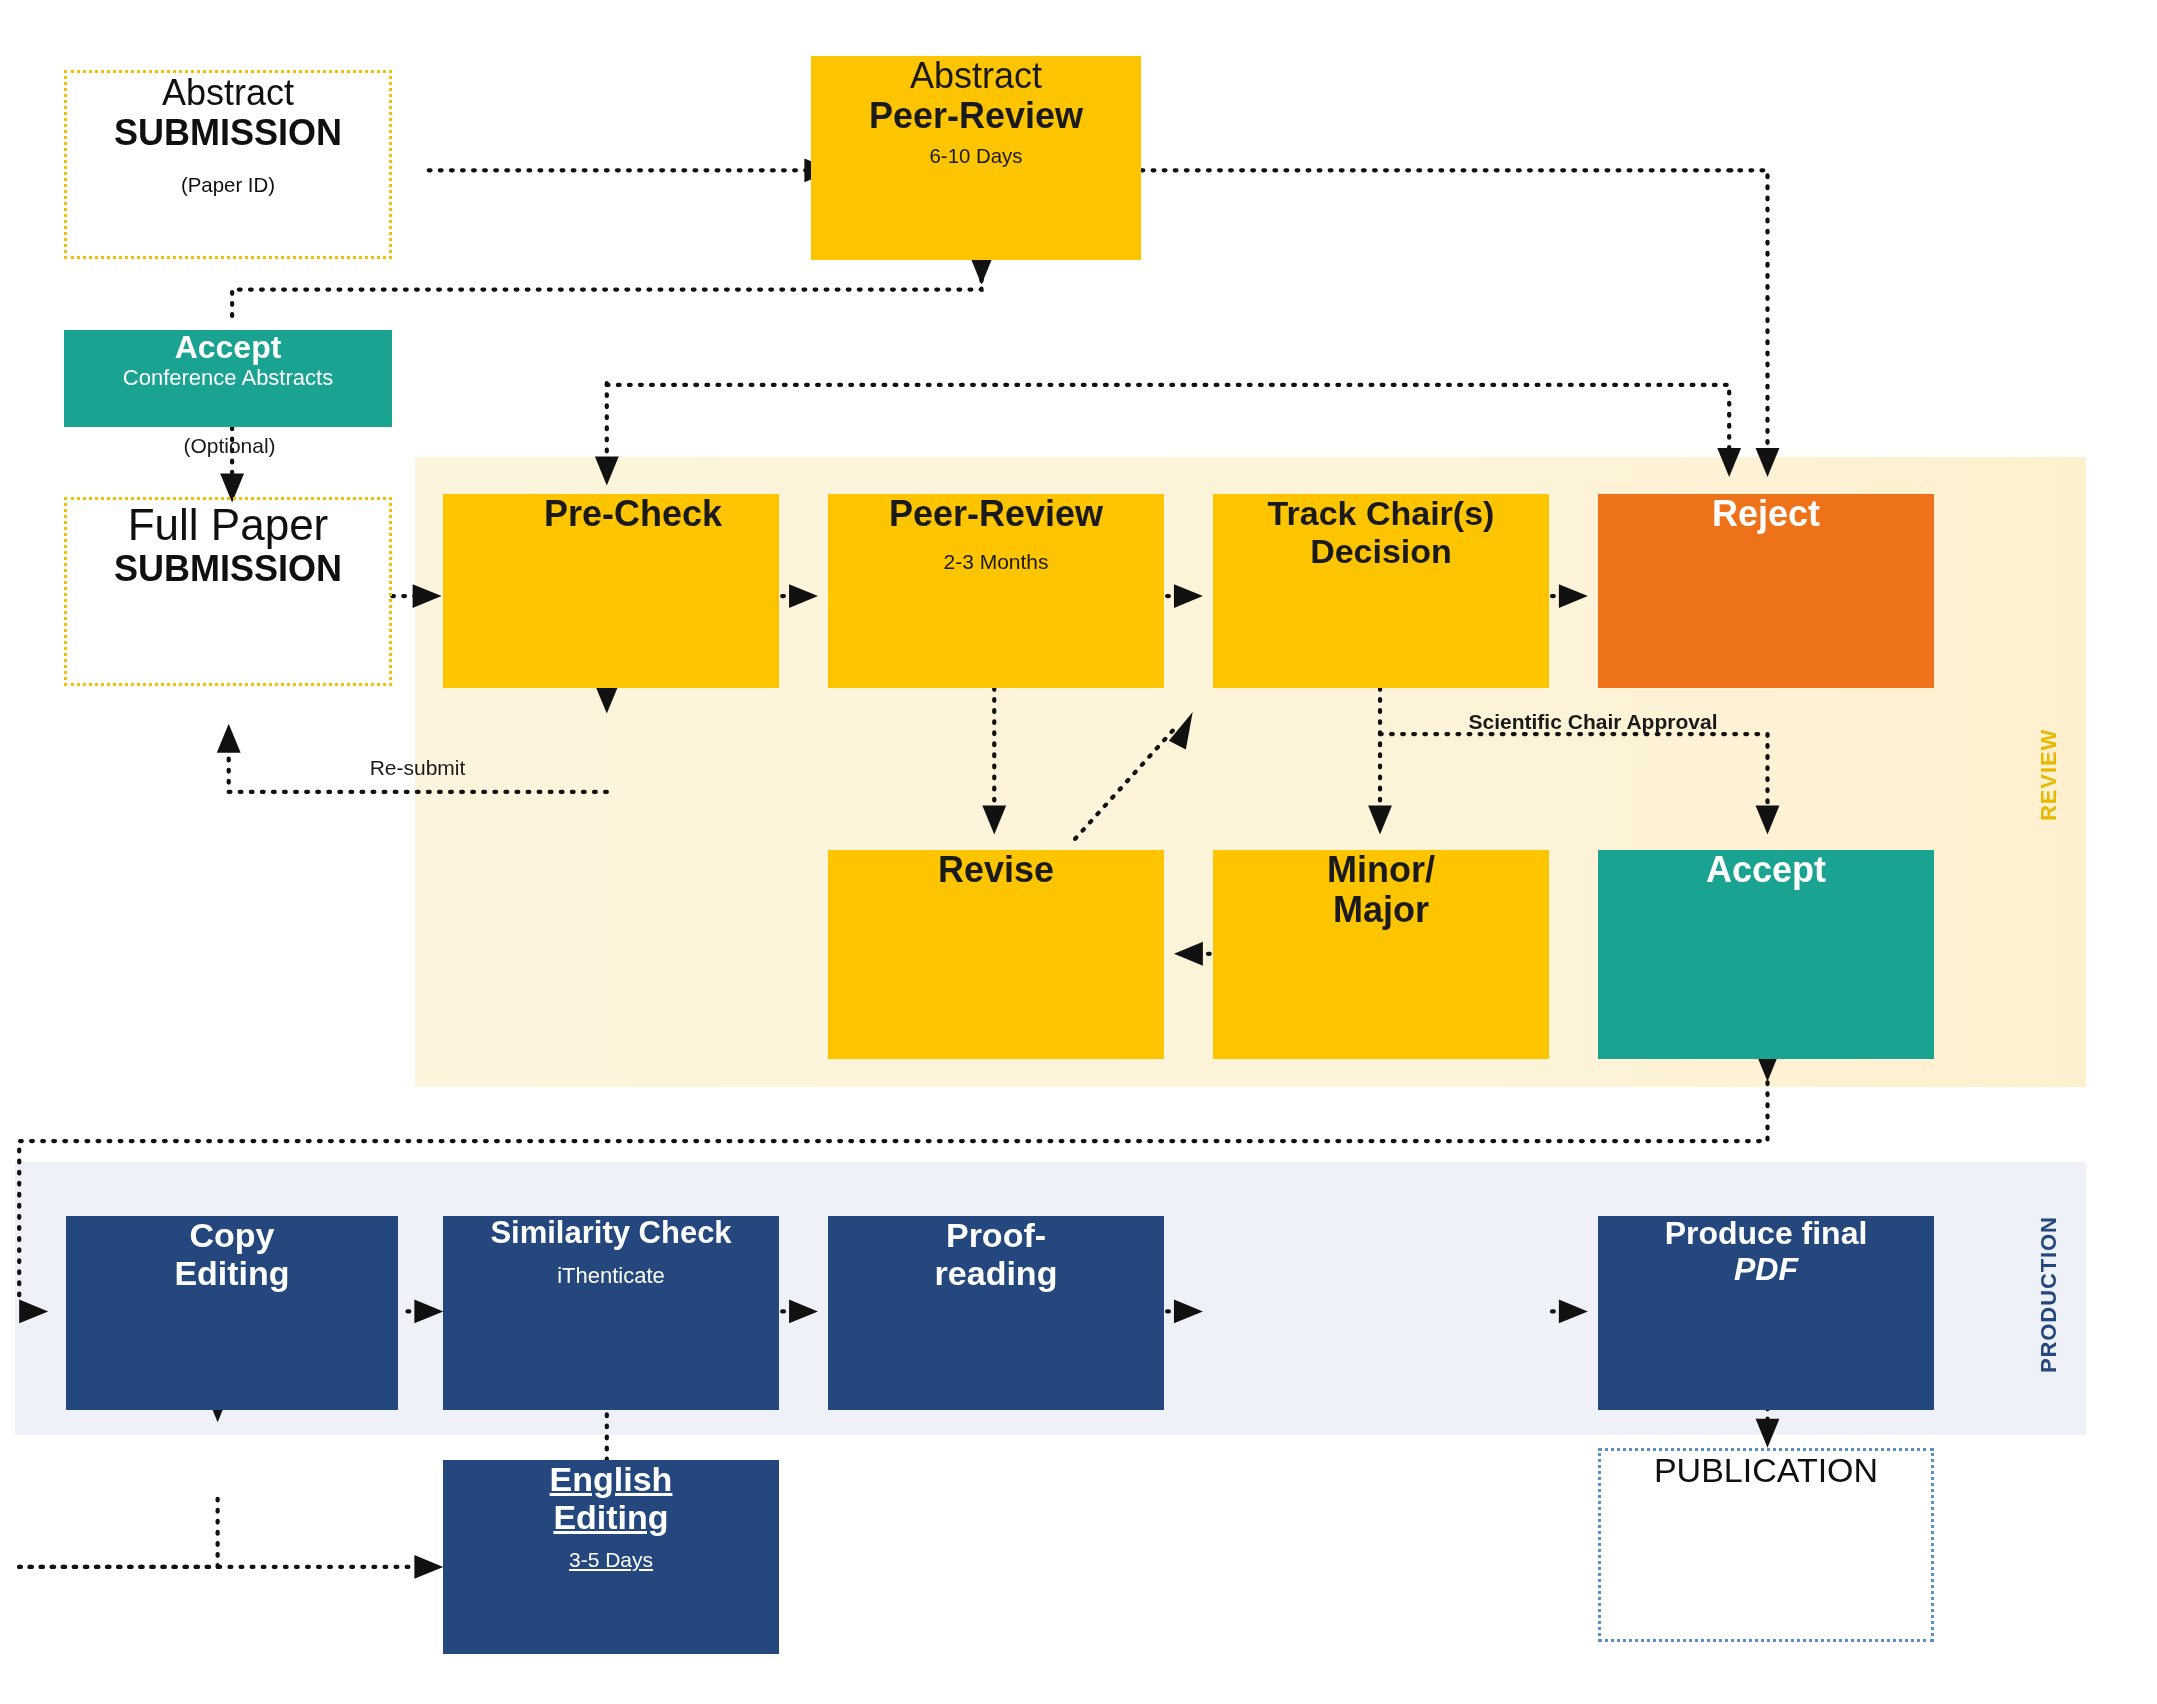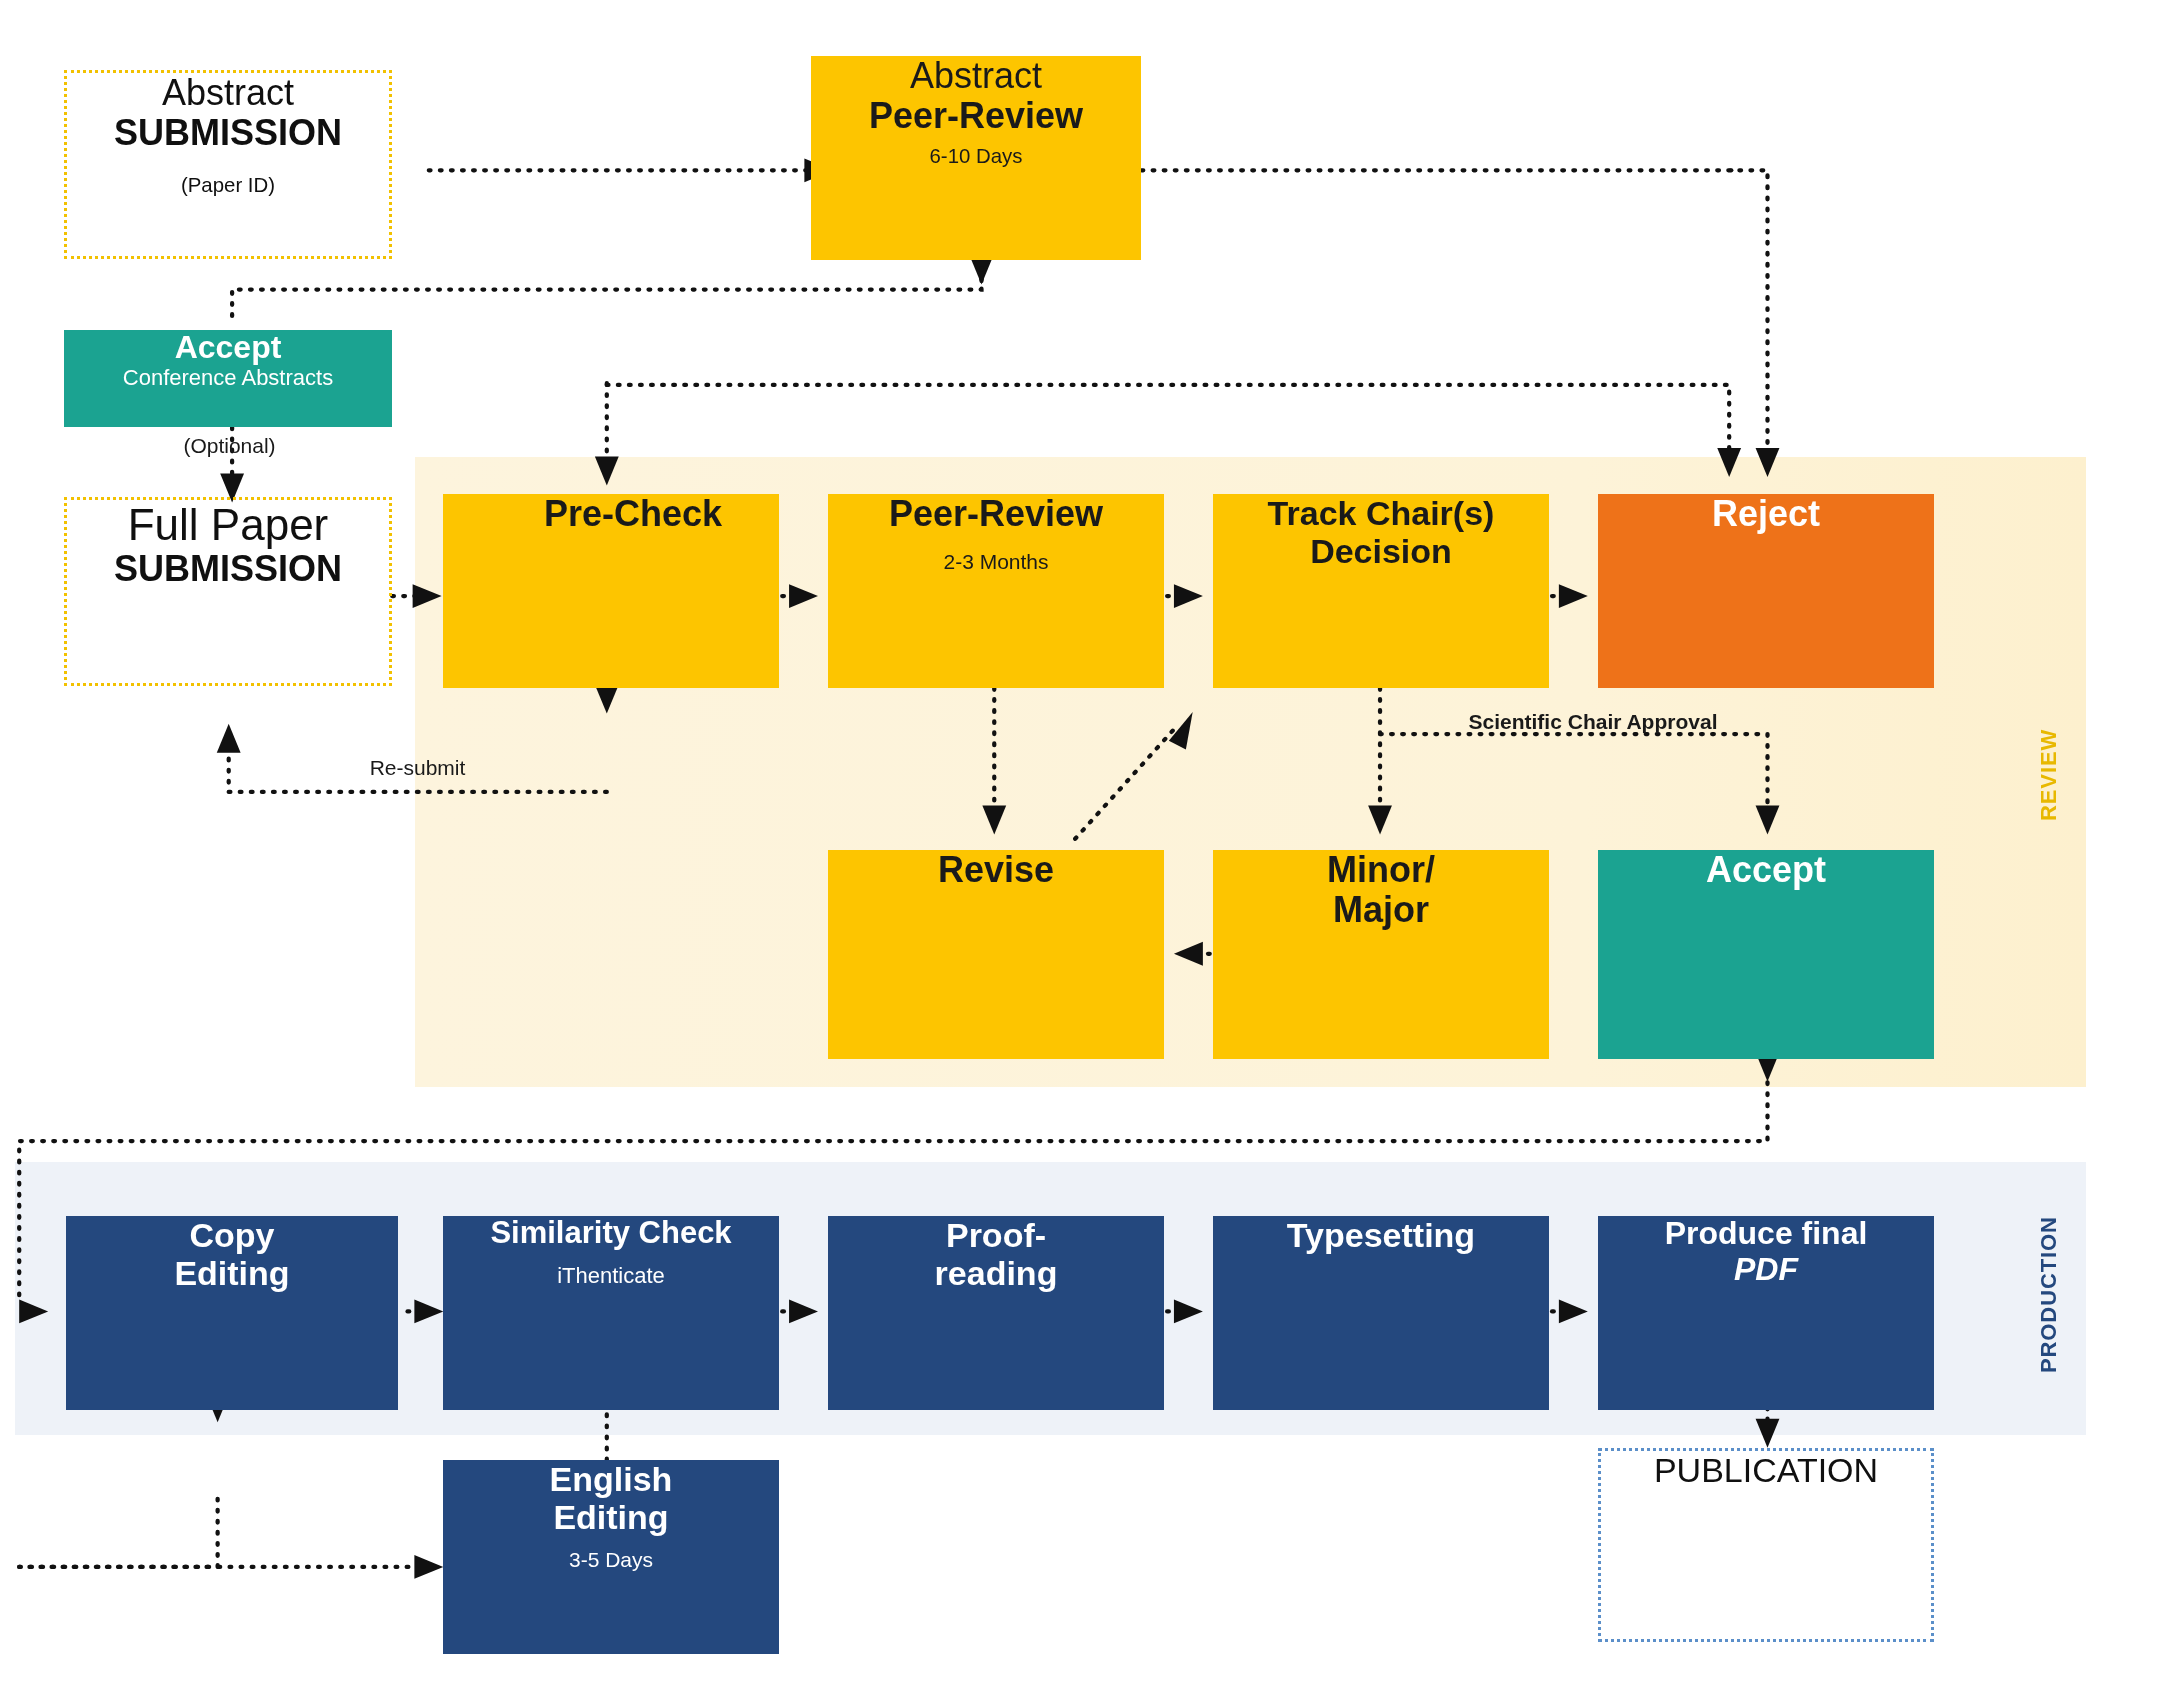--- a/index.html
+++ b/index.html
@@ -260,30 +260,27 @@
   <div class="node navy" style="left:443px; top:1216px; width:336px; height:194px;">
     <div class="title" style="font-size:31px;">Similarity Check</div>
     <div class="sub" style="font-size:22px; margin-top:13.6px;">iThenticate</div>
   </div>
 
   <div class="node navy" style="left:828px; top:1216px; width:336px; height:194px;">
     <div class="title" style="font-size:34px;">Proof-</div>
     <div class="title" style="font-size:34px;">reading</div>
   </div>
 
-  <div class="node navy" style="left:1213px; top:1216px; width:336px; height:194px;">
-    <div class="title" style="font-size:34px;">Typesetting</div>
-  </div>
 
   <div class="node navy" style="left:1598px; top:1216px; width:336px; height:194px;">
     <div class="title" style="font-size:32px;">Produce final</div>
     <div class="title" style="font-size:32px;font-style:italic;">PDF</div>
   </div>
 
-  <div class="node navy" style="left:443px; top:1460px; width:336px; height:194px;">
+  <div class="node navy" style="left:443px; top:1460px; width:336px; height:194px;text-decoration:underline;">
     <div class="title" style="font-size:34px;">English</div>
     <div class="title" style="font-size:34px;">Editing</div>
     <div class="sub" style="font-size:21px; margin-top:12px;">3-5 Days</div>
   </div>
 
   <div class="node dotted-blue" style="left:1598px; top:1448px; width:336px; height:194px;">
     <div class="title" style="font-size:34px; font-weight:normal;">PUBLICATION</div>
   </div>
 
 </div>

